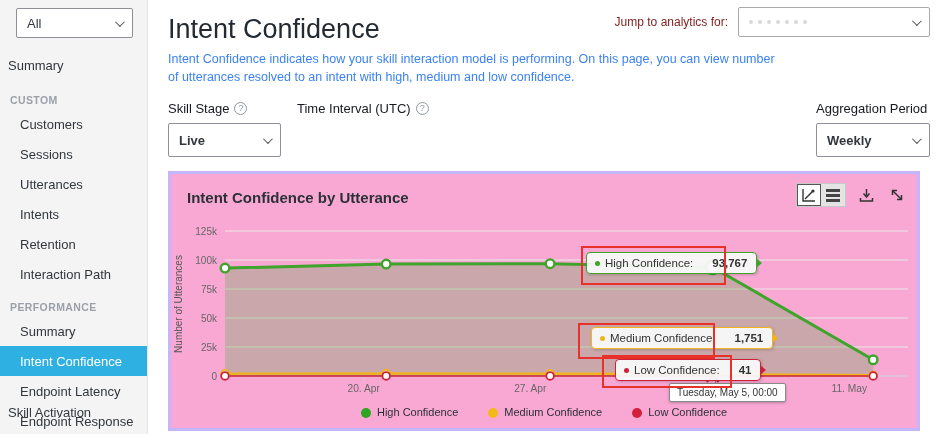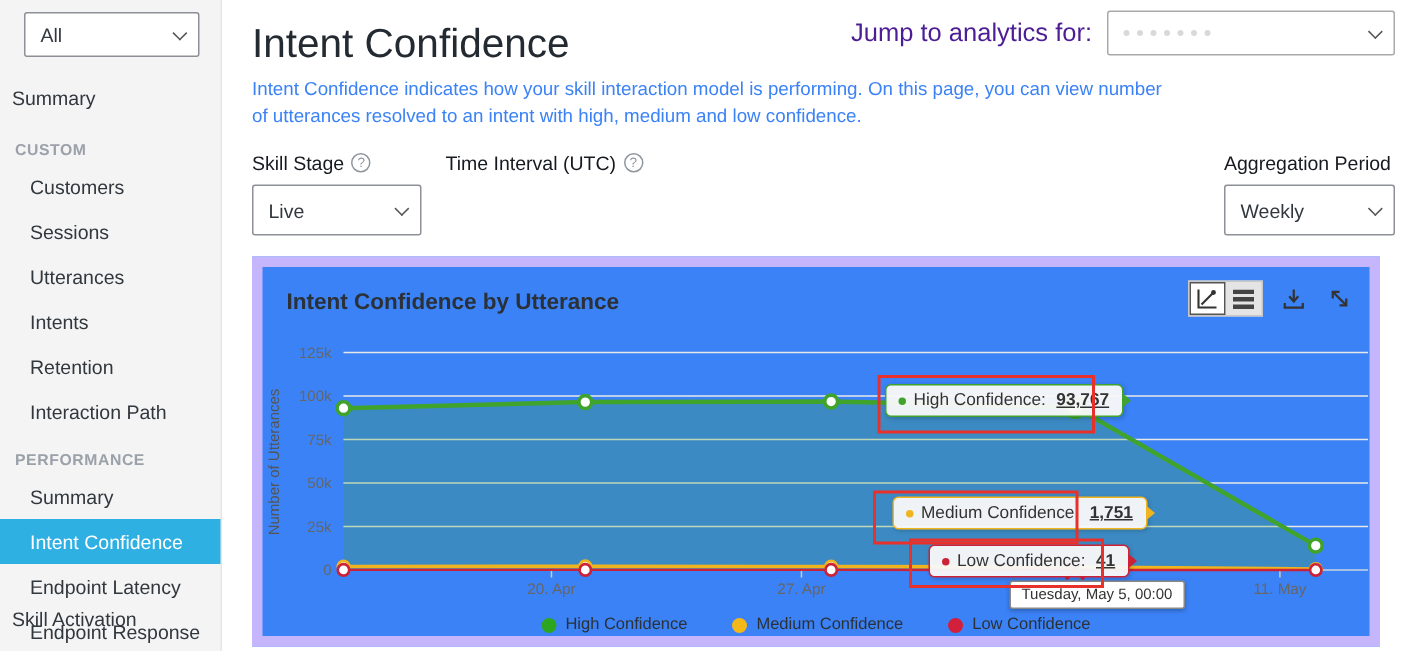--- a/index.html
+++ b/index.html
@@ -19,52 +19,52 @@
   .section-title { padding:12px 10px 3px 10px; font-size:10.5px; font-weight:bold;
     color:#9aa1a9; letter-spacing:.4px; }
   .sub-item { padding:7.5px 8px 7.5px 20px; cursor:pointer; }
   .sub-item.selected { background:#2fb0e2; color:#fff; }
   .side-bottom { position:absolute; bottom:6px; left:0; right:0; padding:8px; cursor:pointer; }
 
   
   .main { margin-left:148px; position:relative; height:100%; padding:0 0 0 20px; }
 
   .jump-row { position:absolute; top:7px; right:6px; display:flex; align-items:center; gap:10px; }
-  .jump-label { font-size:17px; color:#4c1d95; }
+  .jump-label { font-size:12px; color:#7f1d1d; }
   .jump-select { width:192px; height:30px; background:#fff; border:1px solid #a9a9a9;
     border-radius:2px; display:flex; align-items:center; justify-content:space-between;
     padding:0 10px; cursor:pointer; }
   .redact-dots { display:flex; gap:5px; align-items:center; }
   .redact-dots i { width:4px; height:4px; border-radius:50%; background:#d9d9d9; }
 
   .page-title { padding-top:14px; font-size:27px; font-weight:400; color:#232a31; }
   .page-desc { margin-top:5px; font-size:12.5px; line-height:1.45; color:#3b82f6; max-width:620px; }
 
   .filters { display:flex; align-items:flex-start; margin-top:15px;justify-content:space-between; }
   .filter-label { display:flex; align-items:center; gap:5px; font-size:13px;
     color:#16191f; margin-bottom:7px; }
   .q-icon { width:13px; height:13px; border:1px solid #8d979d; border-radius:50%;
     color:#8d979d; font-size:9px; line-height:11px; text-align:center; cursor:pointer; flex:none; }
   .dropdown { height:34px; background:#fff; border:1px solid #8d9096; border-radius:2px;
     display:flex; align-items:center; justify-content:space-between; padding:12px 10px;
-    font-size:13px; cursor:pointer; }
+    font-size:13px; cursor:pointer;font-weight:bold; }
   .grp-skill { width:113px; margin-right:16px; }
   .grp-skill .dropdown { width:113px; }
   .btn-row { display:flex; gap:6px; }
   .tbtn { height:34px; min-width:88px; padding:0 14px; background:#fff; border:1px solid #84878b;
     border-radius:2px; font-size:13px; font-weight:bold; color:#232a31; display:flex;
     align-items:center; justify-content:center; cursor:pointer; }
   .tbtn.range { min-width:82px; padding:0 8px; flex-direction:column; line-height:1.25;
     font-size:11.5px; color:#0d9dc6; border:1px solid #9fd9ec; font-weight:bold; }
   .grp-agg { margin-left:auto; margin-right:6px; }
   .grp-agg .dropdown { width:114px; }
 
   
   .panel { position:relative; margin-top:14px; width:752px; height:260px;
-    border:7px solid #c4b5fd; background:#3b82f6; }
+    border:3px solid #c4b5fd; background:#f9a8d4; }
   .panel-title { position:absolute; left:16px; top:15px; font-size:15px; font-weight:bold; color:#2b3137; }
   .toolbar { position:absolute; right:9px; top:9px; display:flex; align-items:center; gap:9px; }
   .seg { display:flex; background:#e4e4e4; border:1px solid #c8c8c8; }
   .seg .tool { width:24px; height:22px; display:flex; align-items:center; justify-content:center; cursor:pointer; }
   .seg .tool.on { background:#fff; outline:1px solid #555; outline-offset:-1px; }
   .tool.plain { width:22px; height:22px; display:flex; align-items:center; justify-content:center; cursor:pointer; }
 
   .chart-wrap { position:absolute; left:0; top:43px; width:750px; height:185px; }
   svg text { font-family:"Liberation Sans", sans-serif; }
 
@@ -72,21 +72,21 @@
     justify-content:center; gap:30px; font-size:11px; color:#2b3137; }
   .legend-item { display:flex; align-items:flex-end; gap:6px; cursor:pointer; }
   .legend-dot { width:10px; height:10px; border-radius:50%; flex:none; }
 
   
   .tip { position:absolute; background:rgba(248,248,248,.96); border:1px solid #999;
     border-radius:4px; padding:4px 9px 4px 8px; font-size:11.5px; color:#333;
     white-space:nowrap; box-shadow:1px 1px 3px rgba(0,0,0,.18); display:flex;
     align-items:center; gap:5px; z-index:3; }
   .tip-dot { width:5px; height:5px; border-radius:50%; flex:none; }
-  .tip b { margin-left:2px;text-decoration:underline; }
+  .tip b { margin-left:14px; }
   .tip .callout { position:absolute; right:-6px; top:50%; margin-top:-5px; width:0; height:0;
     border-top:5px solid transparent; border-bottom:5px solid transparent; border-left:6px solid #999; }
   .xlabel-box { position:absolute; background:#fff; border:1px solid #8a8a8a; border-radius:2px;
     font-size:10px; color:#333; padding:3px 7px; box-shadow:0 1px 3px rgba(0,0,0,.25);
     white-space:nowrap; z-index:2; }
   .ann-rect { position:absolute; border:2.5px solid #e8312a; z-index:4; pointer-events:none; }
 </style>
 </head>
 <body>
 

